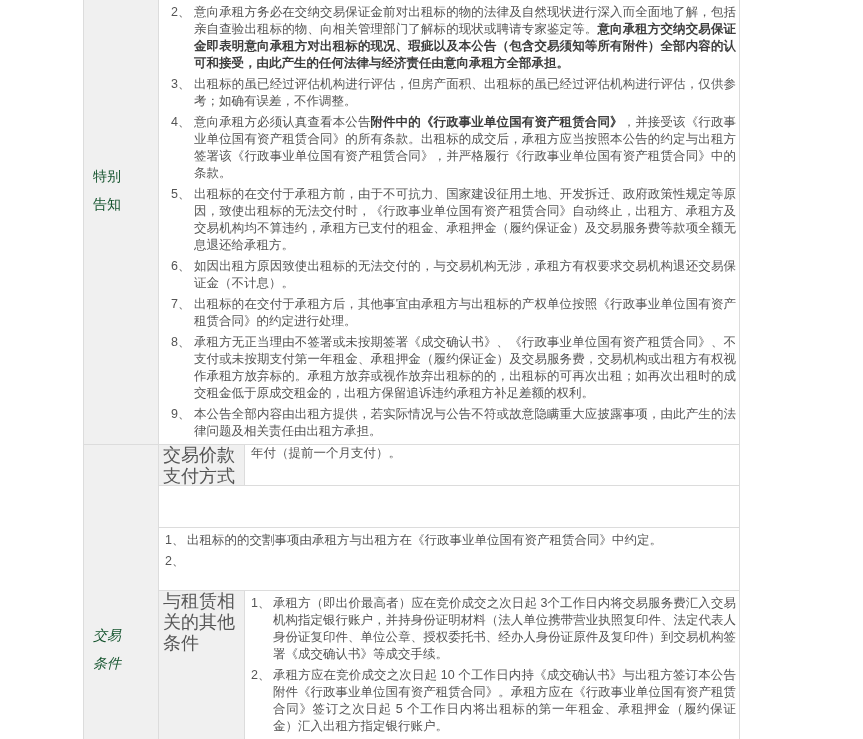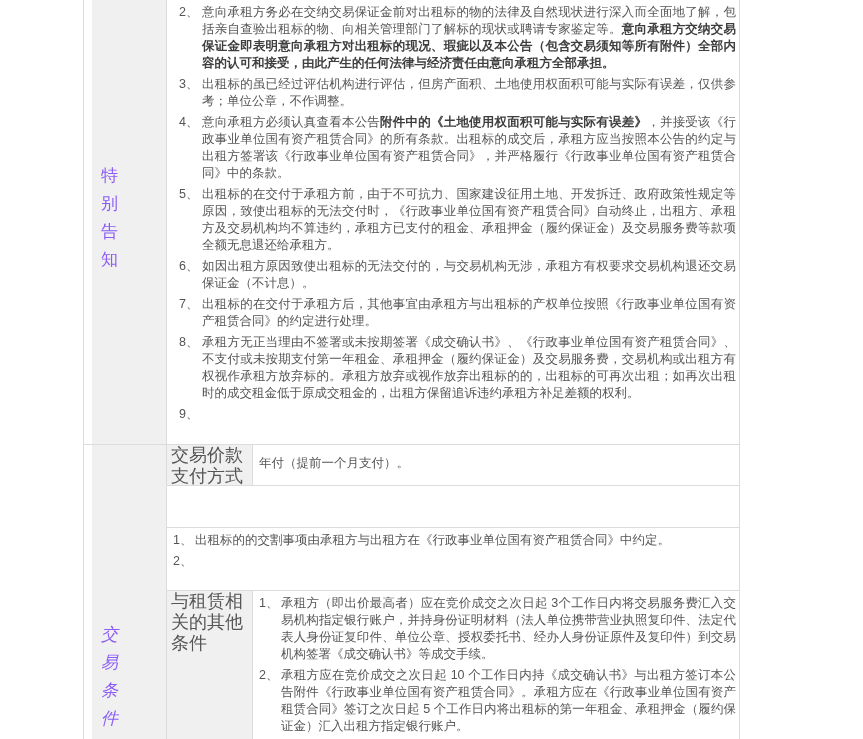--- a/index.html
+++ b/index.html
@@ -23,23 +23,22 @@
     display: flex;
     height: 445px;
     border-bottom: 1px solid #dcdcdc;
     overflow: hidden;
   }
   .head-col {
     flex: 0 0 75px;
     width: 75px;
     background: #f0f0f0;
     border-right: 1px solid #dcdcdc;
-    font-size: 17px;
-    color: #8b5cf6;
-    margin-left: 8px;
+    font-size: 14px;
+    color: #14532d;
   }
   .head-col .label {
     display: block;
     width: 32px;
     margin-left: 9px;
     line-height: 28px;
     word-break: break-all;
   }
   .section-a .head-col .label { margin-top: 162px; }
   .section-a .content {
@@ -75,43 +74,43 @@
     border-right: 1px solid #dcdcdc;
     display: flex;
     align-items: flex-start;
     padding: 0 4px;
     font-size: 18px;
     line-height: 21px;
     color: #555555;
     word-break: break-all;
   }
   .b-content { flex: 1; font-size: 12.5px; line-height: 17px; overflow: hidden; }
-  .b-row.simple .b-content { display: flex; align-items: center; padding-left: 6px; }
+  .b-row.simple .b-content { display: flex; padding-left: 6px; }
   .b-row.listy .b-content { padding-top: 4px; }
   .b-content .item { padding-left: 28px; }
   .b-content .item .num { left: 6px; }
 </style>
 </head>
 <body>
 
 <div class="doc-table">
 
   <div class="section-a">
     <div class="head-col">
       <span class="label">特别告知</span>
     </div>
     <div class="content" id="special-notice-items">
         <div class="item"><span class="num">2、</span><span>意向承租方务必在交纳交易保证金前对出租标的物的法律及自然现状进行深入而全面地了解，包括亲自查验出租标的物、向相关管理部门了解标的现状或聘请专家鉴定等。</span><span class="seg-bold">意向承租方交纳交易保证金即表明意向承租方对出租标的现况、瑕疵以及本公告（包含交易须知等所有附件）全部内容的认可和接受，由此产生的任何法律与经济责任由意向承租方全部承担。</span></div>
-        <div class="item"><span class="num">3、</span><span>出租标的虽已经过评估机构进行评估，但房产面积、土地使用权面积可能与实际有误差，仅供参考；单位公章，不作调整。</span></div>
-        <div class="item"><span class="num">4、</span><span>意向承租方必须认真查看本公告</span><span class="seg-bold">附件中的《土地使用权面积可能与实际有误差》</span><span>，并接受该《行政事业单位国有资产租赁合同》的所有条款。出租标的成交后，承租方应当按照本公告的约定与出租方签署该《行政事业单位国有资产租赁合同》，并严格履行《行政事业单位国有资产租赁合同》中的条款。</span></div>
+        <div class="item"><span class="num">3、</span><span>出租标的虽已经过评估机构进行评估，但房产面积、出租标的虽已经过评估机构进行评估，仅供参考；如确有误差，不作调整。</span></div>
+        <div class="item"><span class="num">4、</span><span>意向承租方必须认真查看本公告</span><span class="seg-bold">附件中的《行政事业单位国有资产租赁合同》</span><span>，并接受该《行政事业单位国有资产租赁合同》的所有条款。出租标的成交后，承租方应当按照本公告的约定与出租方签署该《行政事业单位国有资产租赁合同》，并严格履行《行政事业单位国有资产租赁合同》中的条款。</span></div>
         <div class="item"><span class="num">5、</span><span>出租标的在交付于承租方前，由于不可抗力、国家建设征用土地、开发拆迁、政府政策性规定等原因，致使出租标的无法交付时，《行政事业单位国有资产租赁合同》自动终止，出租方、承租方及交易机构均不算违约，承租方已支付的租金、承租押金（履约保证金）及交易服务费等款项全额无息退还给承租方。</span></div>
         <div class="item"><span class="num">6、</span><span>如因出租方原因致使出租标的无法交付的，与交易机构无涉，承租方有权要求交易机构退还交易保证金（不计息）。</span></div>
         <div class="item"><span class="num">7、</span><span>出租标的在交付于承租方后，其他事宜由承租方与出租标的产权单位按照《行政事业单位国有资产租赁合同》的约定进行处理。</span></div>
         <div class="item"><span class="num">8、</span><span>承租方无正当理由不签署或未按期签署《成交确认书》、《行政事业单位国有资产租赁合同》、不支付或未按期支付第一年租金、承租押金（履约保证金）及交易服务费，交易机构或出租方有权视作承租方放弃标的。承租方放弃或视作放弃出租标的的，出租标的可再次出租；如再次出租时的成交租金低于原成交租金的，出租方保留追诉违约承租方补足差额的权利。</span></div>
-        <div class="item"><span class="num">9、</span></div>
+        <div class="item"><span class="num">9、</span><span>本公告全部内容由出租方提供，若实际情况与公告不符或故意隐瞒重大应披露事项，由此产生的法律问题及相关责任由出租方承担。</span></div>
       </div>
   </div>
 
   <div class="section-b">
     <div class="head-col">
       <span class="label">交易条件</span>
     </div>
     <div class="b-rows" id="trade-conditions-rows">
         <div class="b-row simple">
           <div class="sub-label">

